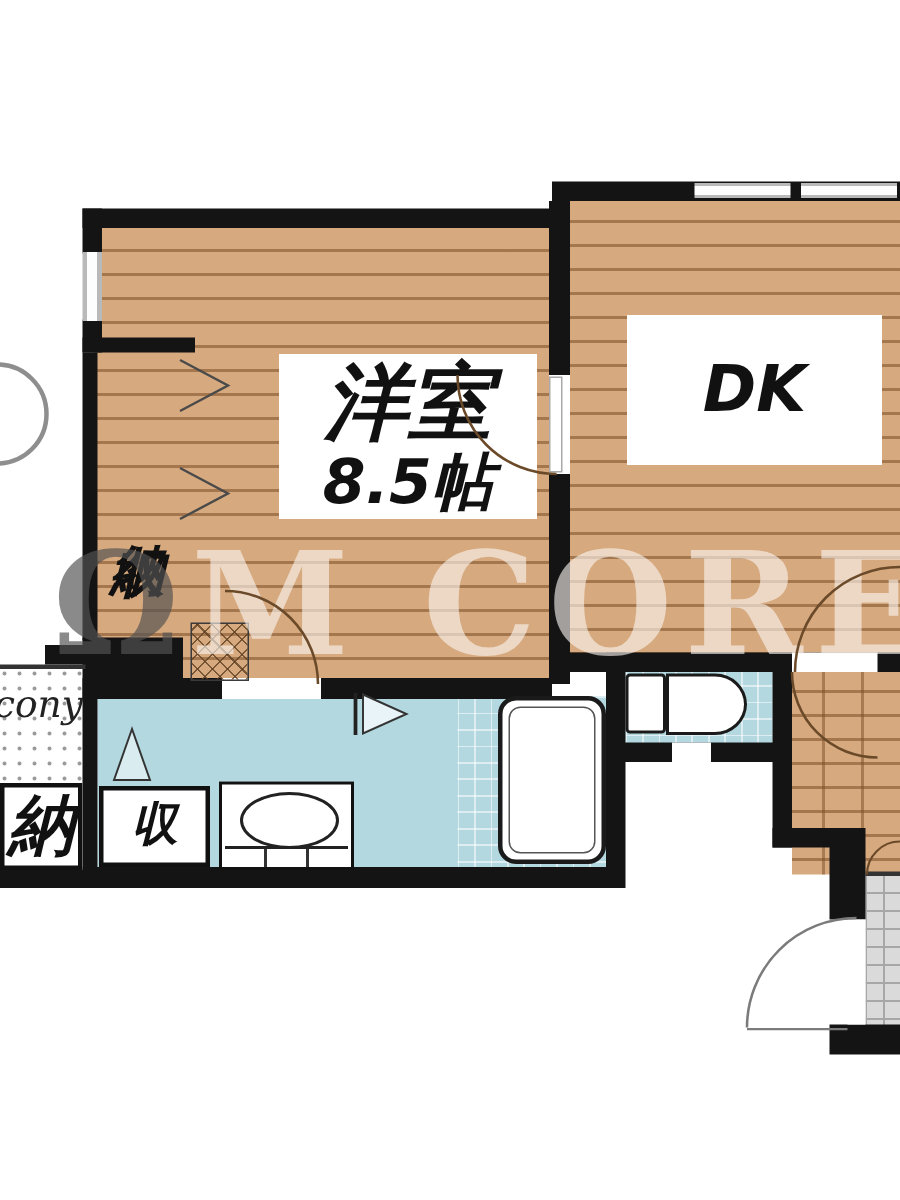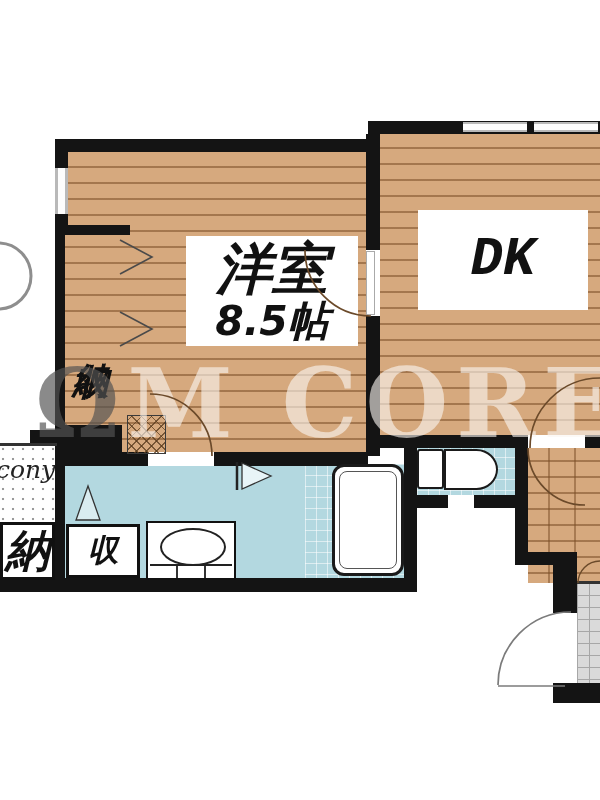--- a/index.html
+++ b/index.html
@@ -100,21 +100,21 @@
     <div style="position:absolute;left:12px;top:5px;width:62px;height:34px;border:2px solid #222;border-radius:50%;"></div>
     <div style="position:absolute;left:2px;top:41px;width:82px;height:12px;border-top:2px solid #222;background-image:linear-gradient(90deg,transparent 0 26px,#333 26px 28px,transparent 28px 54px,#333 54px 56px,transparent 56px);"></div>
   </div>
   <div class="hatch" style="left:127px;top:415px;width:37px;height:37px;"></div>
 
   <div class="roombox" style="left:186px;top:236px;width:172px;height:110px;">
     <span style="font-size:56px;">洋室</span>
     <span style="font-size:41px;">8.5帖</span>
   </div>
   <div class="roombox" style="left:418px;top:210px;width:170px;height:100px;">
-    <span style="font-size:54px;font-family:Liberation Mono, monospace;">DK</span>
+    <span style="font-size:43px;">DK</span>
   </div>
   <div id="closet-label">収納</div>
   <div class="roombox" style="left:0px;top:522px;width:55px;height:58px;border:3px solid #111;box-sizing:border-box;z-index:20;">
     <span style="font-size:44px;">納</span>
   </div>
   <div class="roombox" style="left:66px;top:524px;width:74px;height:54px;border:3px solid #111;box-sizing:border-box;z-index:20;">
     <span style="font-size:31px;">収</span>
   </div>
   <div id="balcony-label">cony</div>
 

